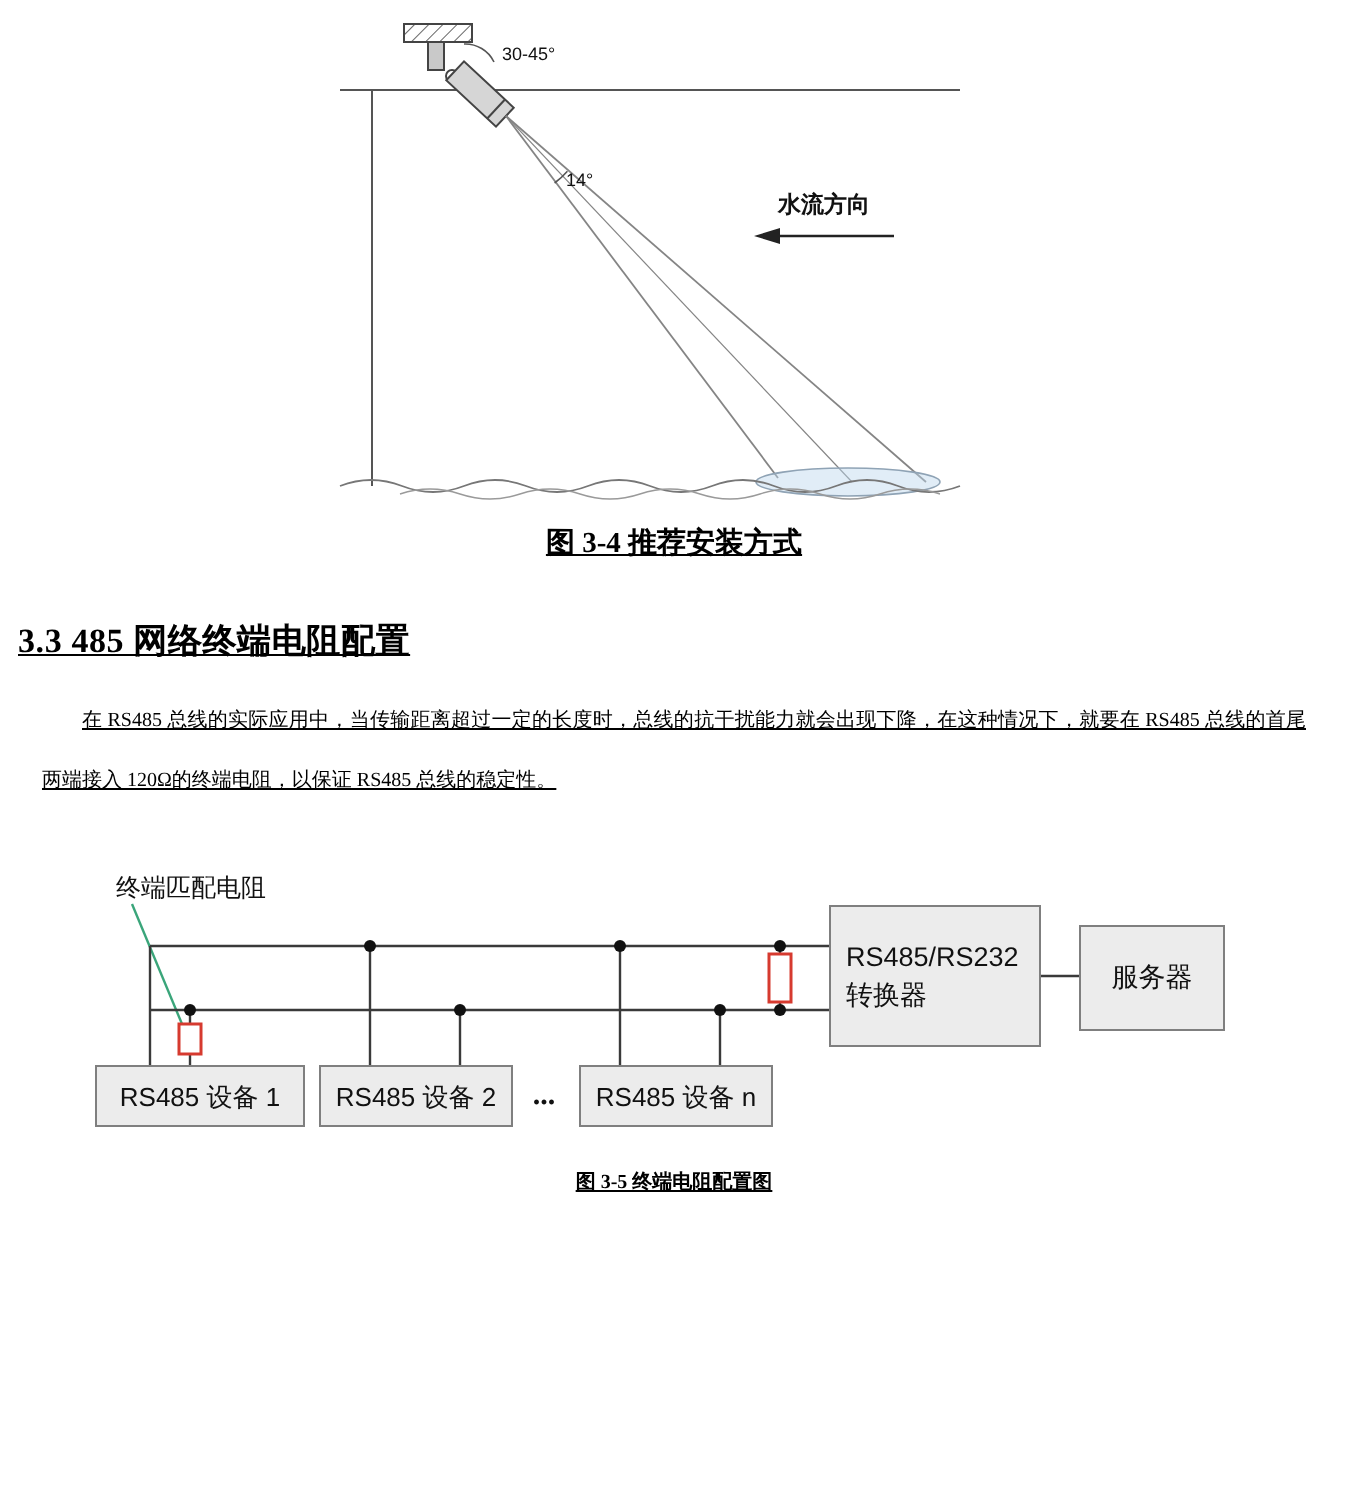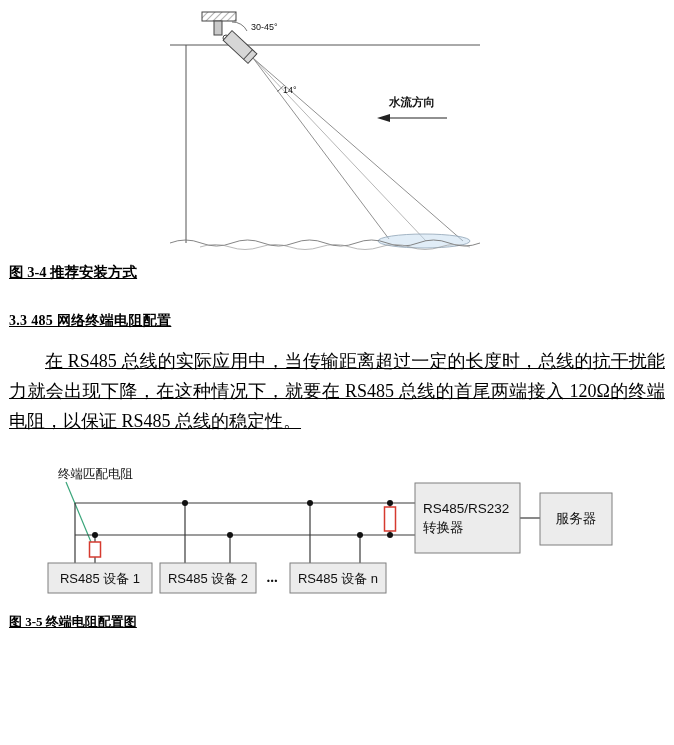--- a/index.html
+++ b/index.html
@@ -3,30 +3,30 @@
 <meta charset="utf-8">
 <style>
   html,body{margin:0;padding:0;background:#fff;}
   body{
     width:674px;height:745px;overflow:hidden;color:#000;
     font-family:"Liberation Serif","DejaVu Serif",serif;
   }
   .page{padding:0 9px;text-decoration:underline;}
   svg.fig{display:block;margin:0 auto;}
   .caption{
-    font-weight:bold;font-size:14.5px;line-height:20px;
+    text-align:center;font-weight:bold;font-size:14.5px;line-height:20px;
     margin:6px 0 0 0;
   }
-  .caption.small{font-size:13px;margin-top:12px;}
+  .caption.small{font-size:10px;margin-top:12px;}
   h2.section{
-    font-size:14px;font-weight:bold;margin:26px 0 12px 0;line-height:26px;
+    font-size:17px;font-weight:bold;margin:26px 0 12px 0;line-height:26px;
     font-family:"Liberation Serif","DejaVu Serif",serif;letter-spacing:.3px;
   }
   p.body{
-    font-size:18px;line-height:30px;margin:0;text-indent:2em;text-align:justify;
+    font-size:10px;line-height:30px;margin:12px;text-indent:2em;text-align:justify;
   }
   .diag-text{font-family:"Liberation Sans","DejaVu Sans",sans-serif;}
 </style>
 </head>
 <body>
 
 <div class="page">
 
   <svg class="fig" width="656" height="256" viewBox="9 0 656 256">
     <defs>

